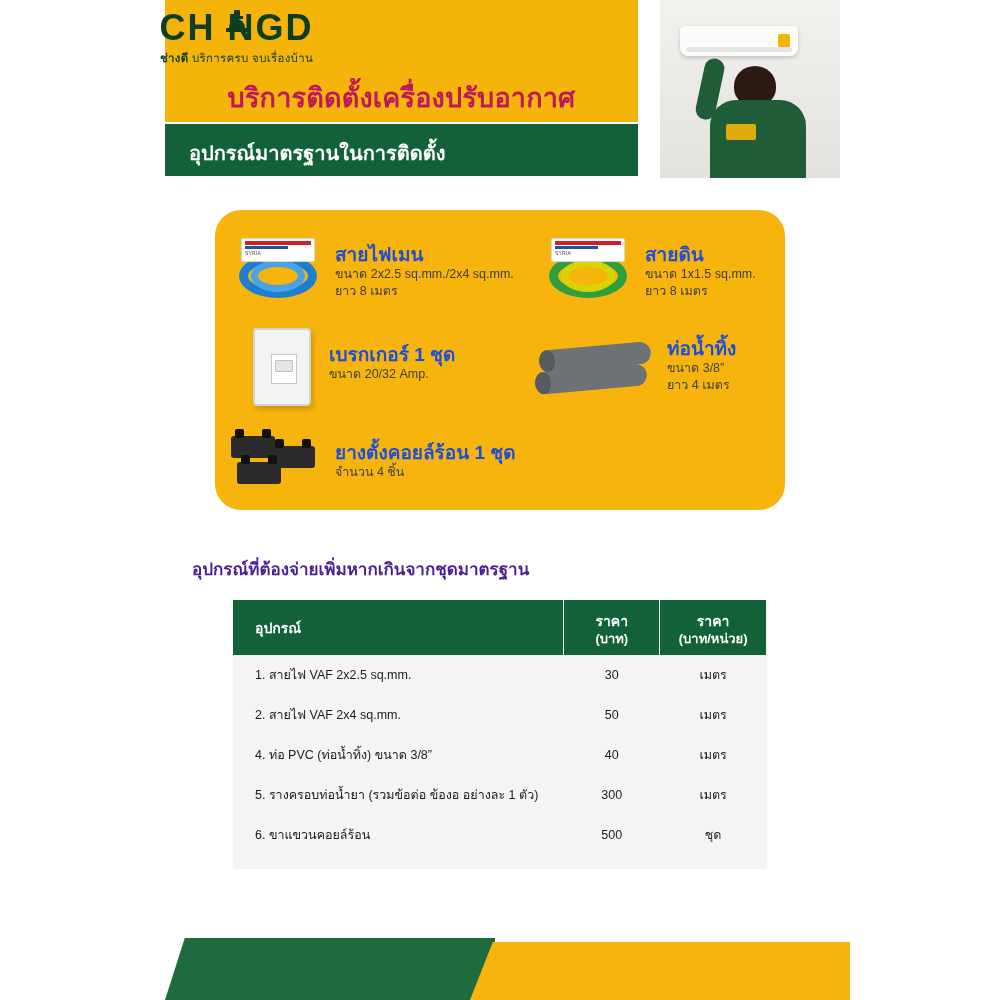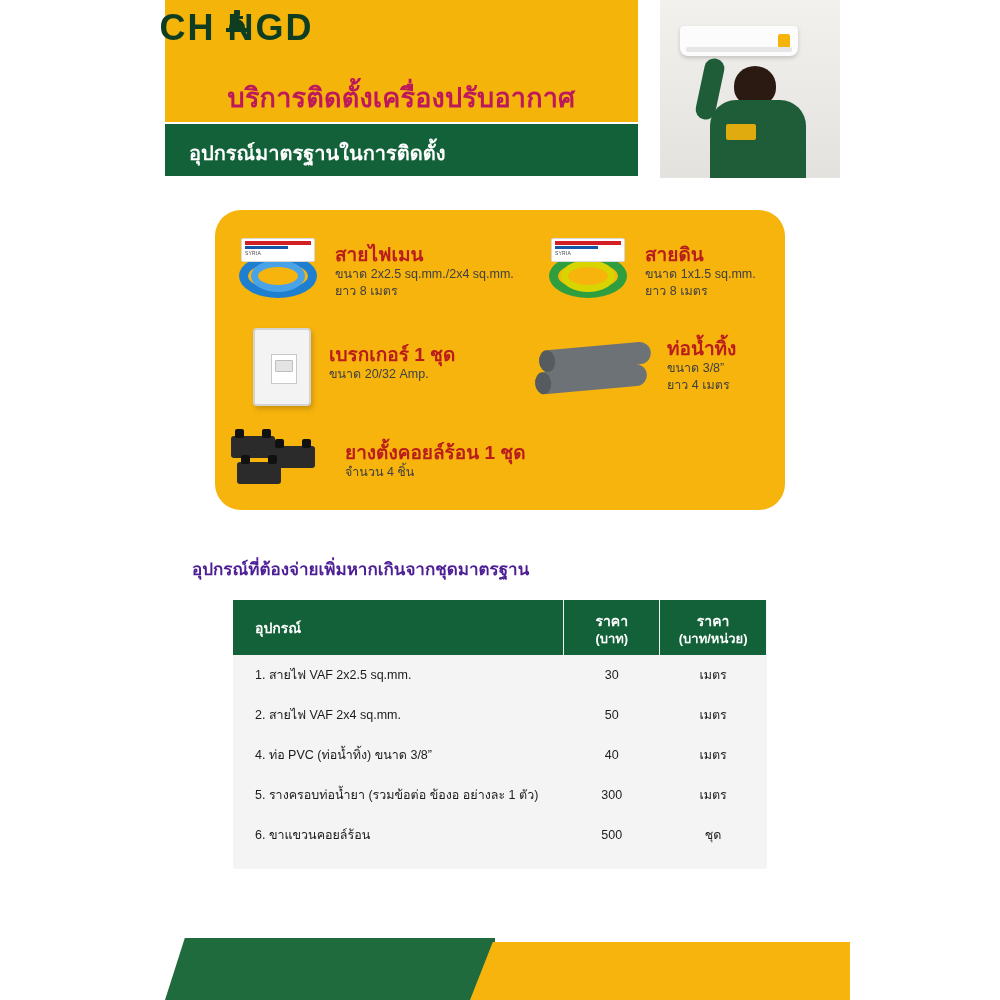--- a/index.html
+++ b/index.html
@@ -73,21 +73,21 @@
     background: #1f5c38; border-radius: 10px; transform: rotate(12deg);
   }
   .ph-logo-s { position:absolute; left: 66px; top:124px; width: 30px; height: 16px; background:#f5b40a; border-radius:2px; opacity:.9;}
 
   
   .equip-card {
     position: absolute; left: 215px; top: 210px; width: 570px; height: 300px;
     background: #f7b40d; border-radius: 26px;
   }
   .equip-item { position: absolute; }
-  .eq-title { font-size: 19px; font-weight: bold; color: #b91c1c; line-height: 22px; }
+  .eq-title { font-size: 19px; font-weight: bold; color: #1d4ed8; line-height: 22px; }
   .eq-line { font-size: 12.5px; color: #404040; line-height: 17px; }
 
   
   .coil { position: relative; width: 86px; height: 62px; }
   .coil .ring {
     position: absolute; left: 4px; top: 16px; width: 78px; height: 44px;
     border-radius: 50%; border: 9px solid #1e7fd1;
   }
   .coil .ring2 {
     position: absolute; left: 16px; top: 22px; width: 54px; height: 32px;
@@ -196,20 +196,24 @@
     <div class="header-yellow"></div>
 
     <div class="logo-block">
       <div class="logo-text">CH NGD</div>
       <svg class="logo-dot" viewBox="0 0 30 34">
         <path d="M4 26 h22 v4 H4z" fill="#0f3d21"></path>
         <path d="M7 26 a8 9 0 0 1 16 0z" fill="#0f3d21"></path>
         <rect x="12" y="8" width="6" height="6" rx="1" fill="#0f3d21"></rect>
         <path d="M9 14 h12 v3 H9z" fill="#0f3d21"></path>
       </svg>
+      <div class="logo-sub">
+        <b>ช่างดี</b>
+        <span>บริการครบ จบเรื่องบ้าน</span>
+      </div>
     </div>
 
     <div class="header-title">บริการติดตั้งเครื่องปรับอากาศ</div>
 
     <div class="header-green">
       <span>อุปกรณ์มาตรฐานในการติดตั้ง</span>
     </div>
 
     <div class="header-photo">
       <div class="ph-wall"></div>
@@ -290,21 +294,21 @@
       </div>
     </div>
 
     <div class="equip-item" style="left:10px; top:222px;">
       <div style="display:flex; align-items:flex-start;">
         <div class="feet">
           <div class="foot f1"></div>
             <div class="foot f2"></div>
             <div class="foot f3"></div>
         </div>
-        <div style="margin-left:10px; padding-top:10px;">
+        <div style="padding-top:10px;">
           <div class="eq-title">ยางตั้งคอยล์ร้อน 1 ชุด</div>
           <div class="eq-line">จำนวน 4 ชิ้น</div>
         </div>
       </div>
     </div>
   </div>
 
   <div class="extra-title">อุปกรณ์ที่ต้องจ่ายเพิ่มหากเกินจากชุดมาตรฐาน</div>
 
   <div class="table-wrap">

